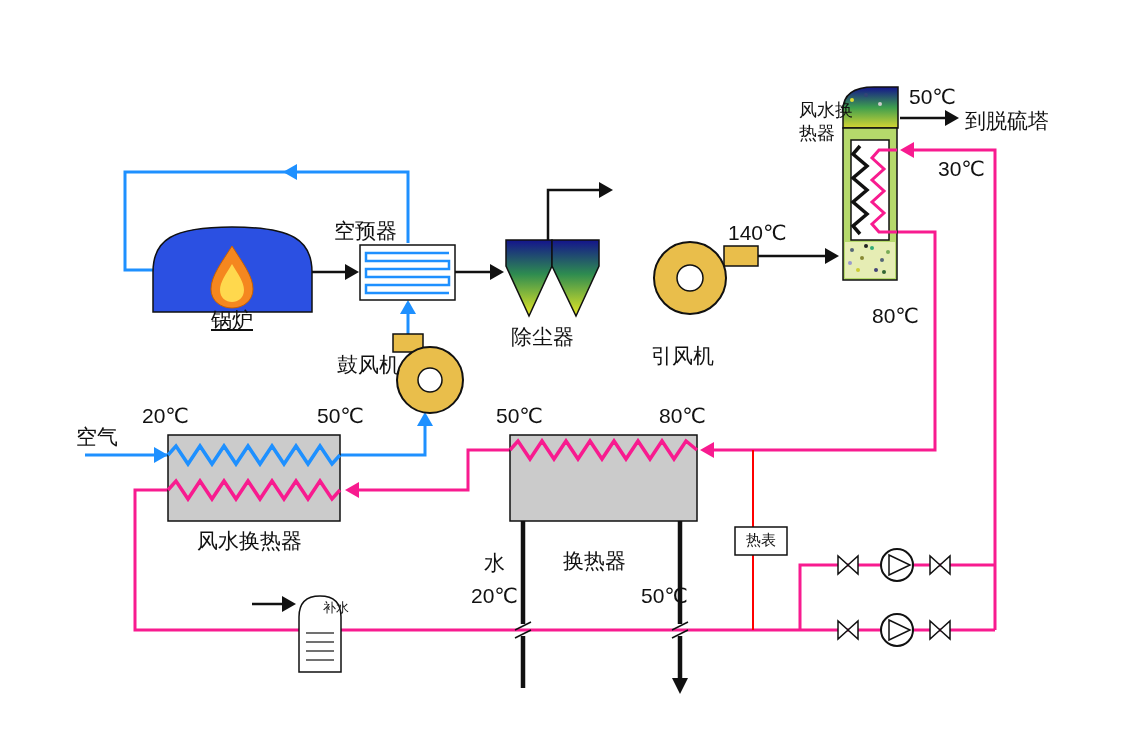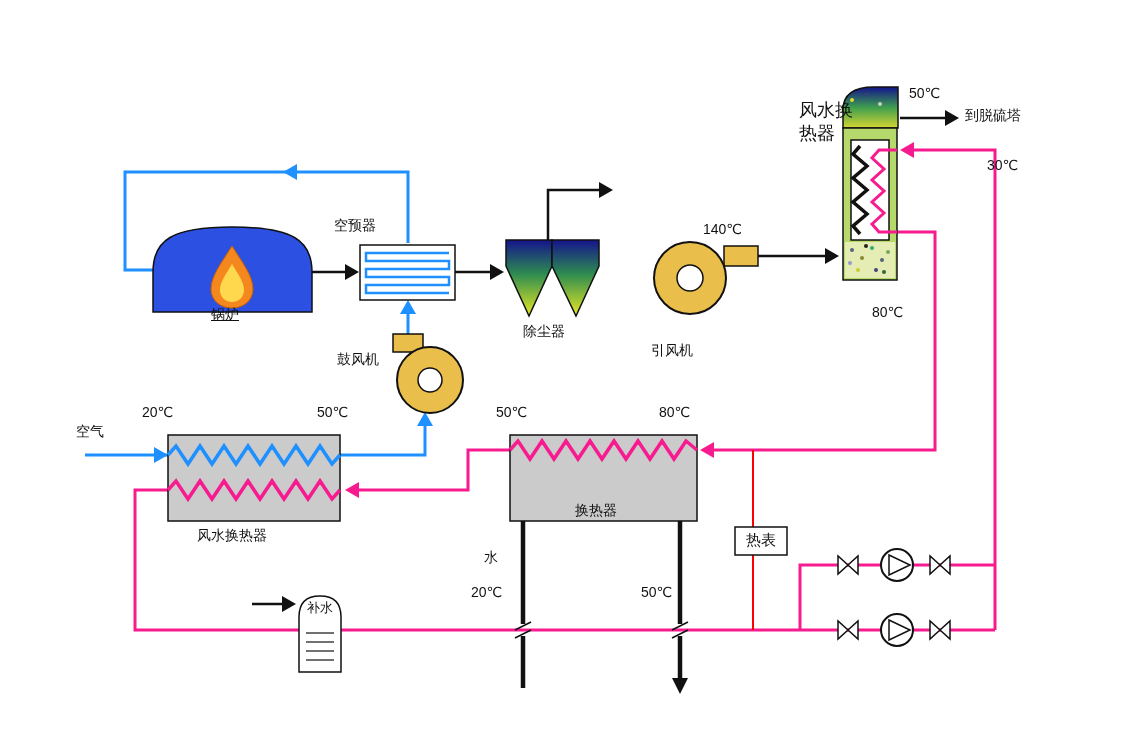--- a/index.html
+++ b/index.html
@@ -1,23 +1,23 @@
 <!DOCTYPE html>
 <html><head>
 <meta charset="utf-8">
 <style>
   html,body{margin:0;padding:0;background:#fff;}
   #stage{
     position:relative;width:1122px;height:729px;background:#ffffff;overflow:hidden;
     font-family:"Liberation Sans","DejaVu Sans",sans-serif;color:#111;
   }
   #stage svg{position:absolute;left:0;top:0;}
-  .lbl{position:absolute;font-size:14px;white-space:nowrap;color:#111;}
+  .lbl{position:absolute;font-size:21px;white-space:nowrap;color:#111;}
   .lbl-meter{font-size:15px;width:52px;text-align:center;}
-  .lbl-tank{font-size:13px;width:38px;text-align:center;}
+  .lbl-tank{font-size:13px;width:38px;text-align:center;margin-left:16px;}
   .lbl-vblock{width:58px;white-space:normal;font-size:18px;line-height:23px;}
 </style>
 </head>
 <body>
 
 <div id="stage">
 
   <svg width="1122" height="729" viewBox="0 0 1122 729">
     <defs>
       <linearGradient id="gDust" x1="0" y1="0" x2="0" y2="1">
@@ -187,33 +187,33 @@
   </svg>
 
   <div class="lbl" style="left:76px;top:423px;">空气</div>
   <div class="lbl" style="left:142px;top:404px;">20℃</div>
   <div class="lbl" style="left:317px;top:404px;">50℃</div>
   <div class="lbl" style="left:197px;top:527px;">风水换热器</div>
 
   <div class="lbl" style="left:211px;top:306px;text-decoration:underline;">锅炉</div>
   <div class="lbl" style="left:334px;top:217px;">空预器</div>
   <div class="lbl" style="left:337px;top:351px;text-align:center;">鼓风机</div>
-  <div class="lbl" style="left:523px;top:323px;">除尘器</div>
+  <div class="lbl" style="left:511px;top:323px;">除尘器</div>
   <div class="lbl" style="left:651px;top:342px;">引风机</div>
-  <div class="lbl" style="left:703px;top:221px;">140℃</div>
+  <div class="lbl" style="left:728px;top:221px;">140℃</div>
 
   <div class="lbl" style="left:496px;top:404px;">50℃</div>
   <div class="lbl" style="left:659px;top:404px;">80℃</div>
-  <div class="lbl" style="left:563px;top:502px;margin-left:12px;">换热器</div>
+  <div class="lbl" style="left:563px;top:547px;">换热器</div>
   <div class="lbl" style="left:484px;top:549px;">水</div>
   <div class="lbl" style="left:471px;top:584px;">20℃</div>
   <div class="lbl" style="left:641px;top:584px;">50℃</div>
 
   <div class="lbl lbl-meter" style="left:735px;top:531px;">热表</div>
   <div class="lbl lbl-tank" style="left:301px;top:599px;">补水</div>
 
   <div class="lbl lbl-vblock" style="left:799px;top:99px;">风水换热器</div>
   <div class="lbl" style="left:909px;top:85px;">50℃</div>
   <div class="lbl" style="left:965px;top:107px;font-family:Liberation Mono, monospace;">到脱硫塔</div>
-  <div class="lbl" style="left:987px;top:157px;">30℃</div>
+  <div class="lbl" style="left:938px;top:157px;">30℃</div>
   <div class="lbl" style="left:872px;top:304px;">80℃</div>
 
 </div>
 
 </body></html>

